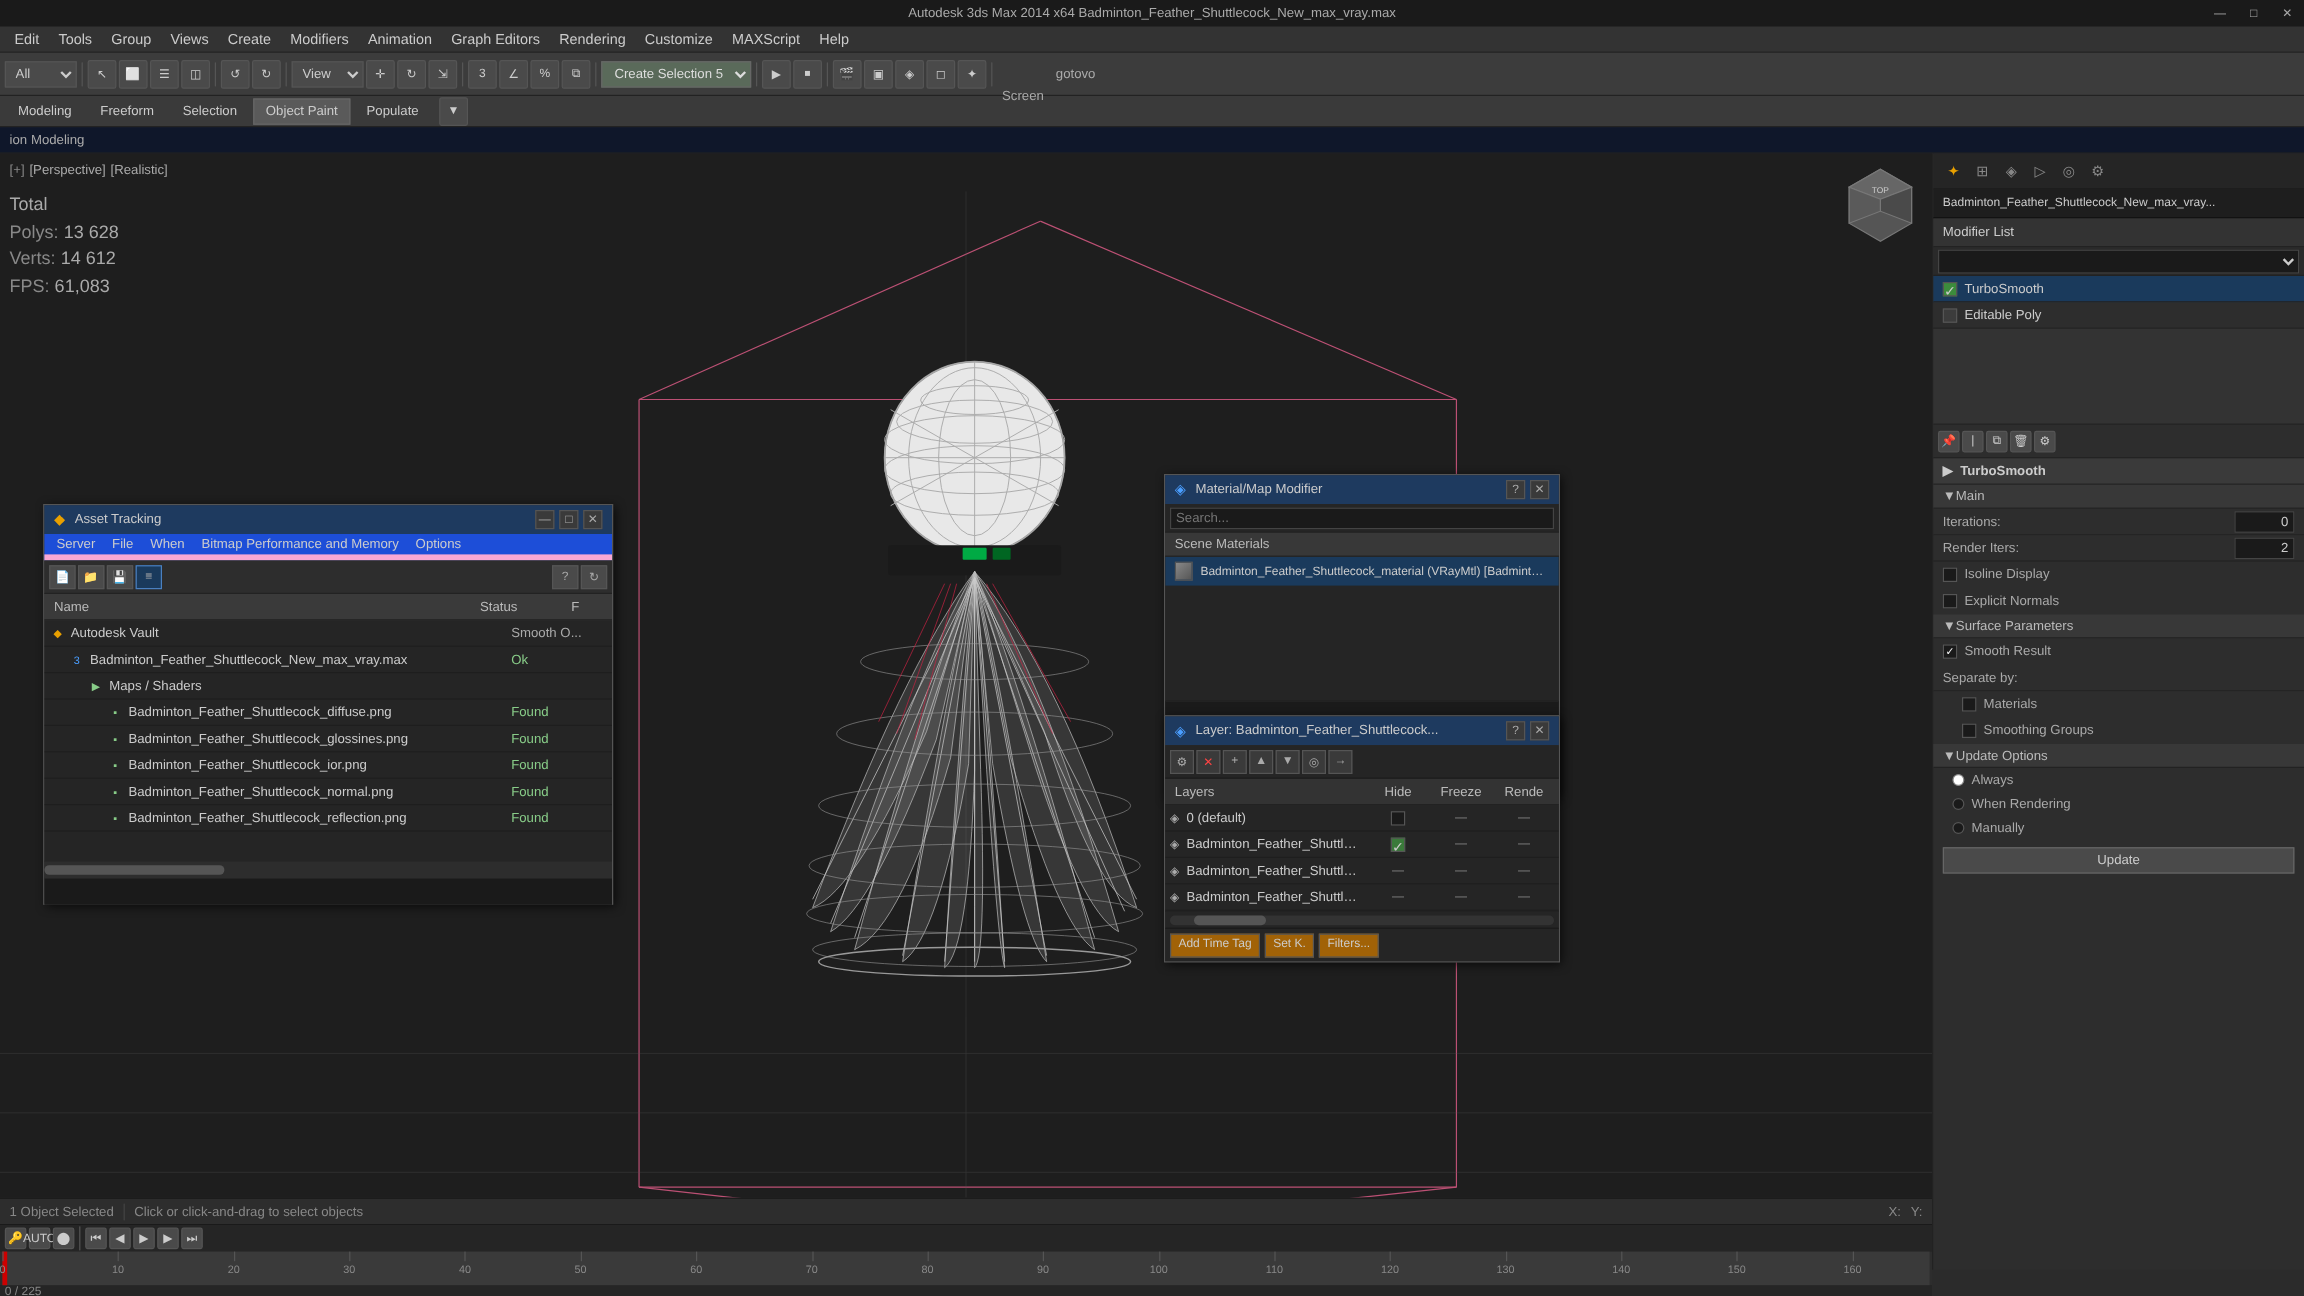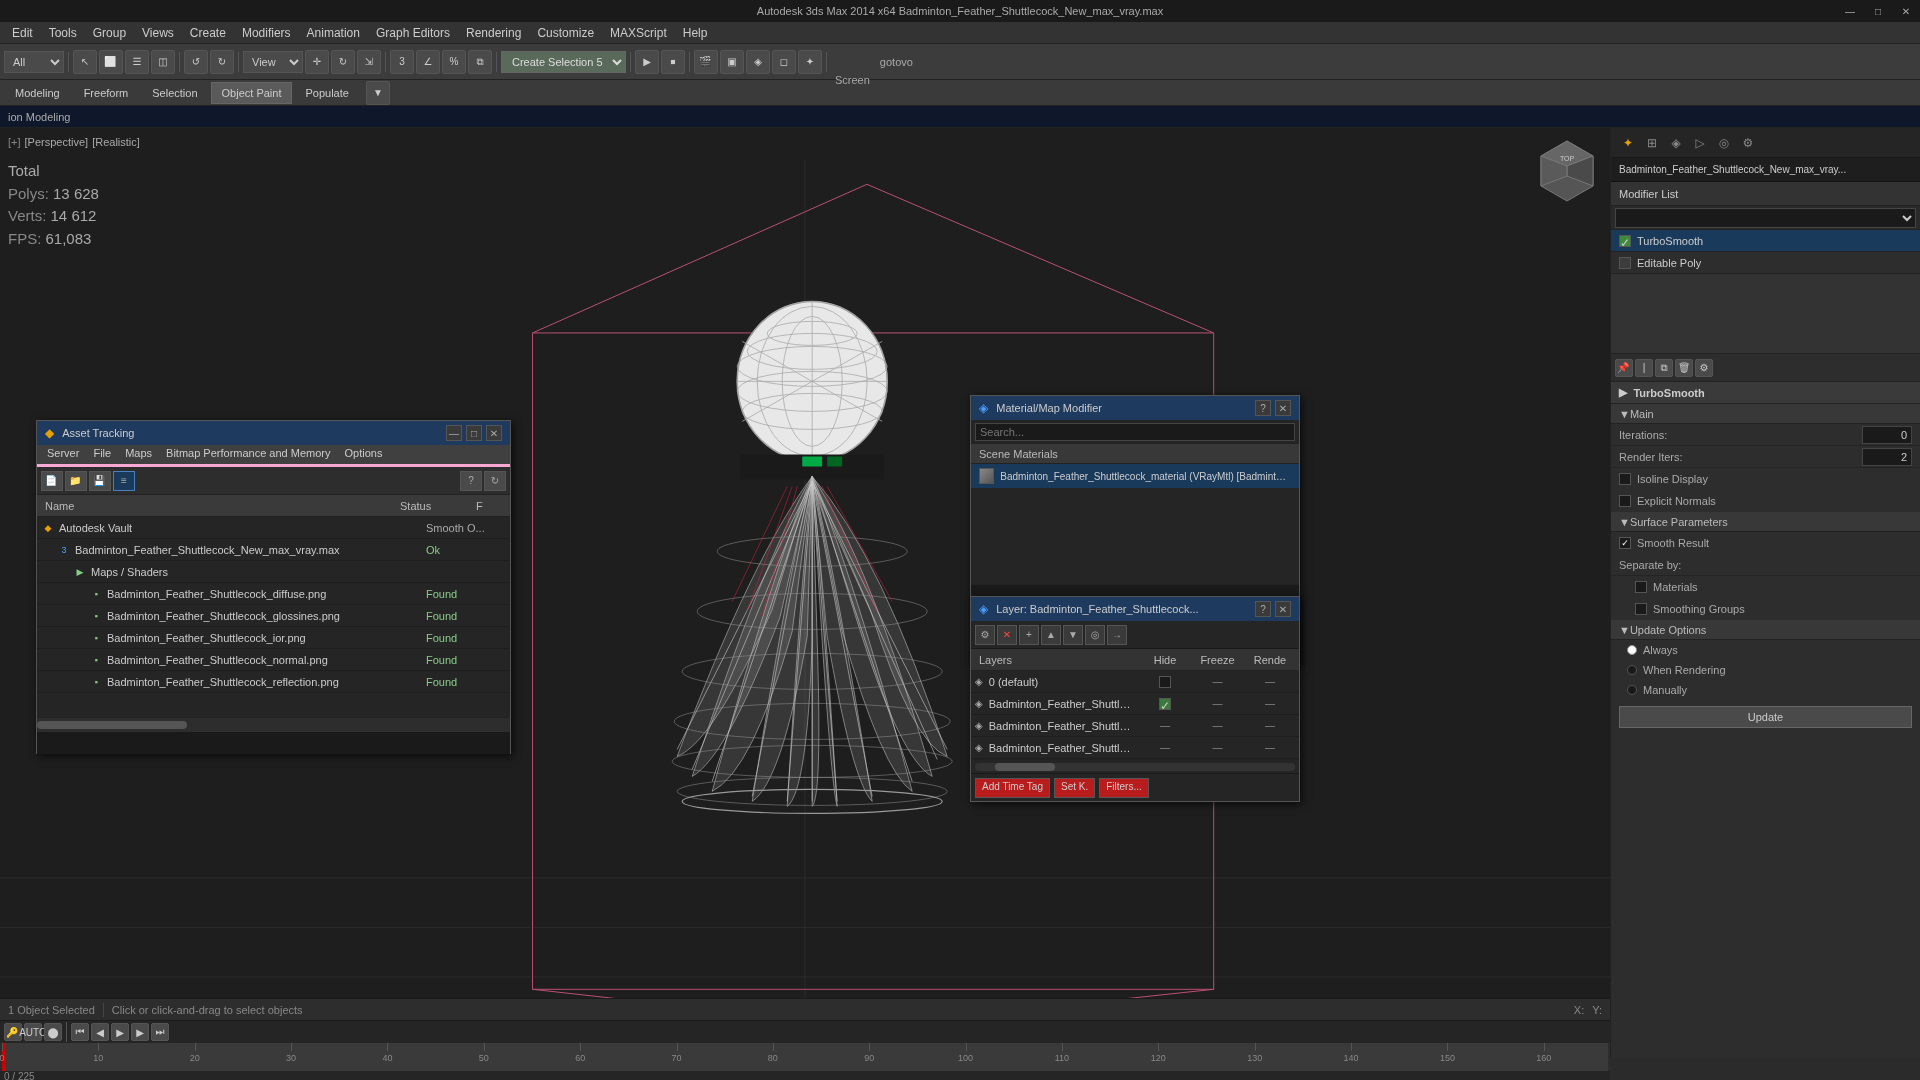--- a/index.html
+++ b/index.html
@@ -505,26 +505,26 @@
     }
 
     
     #asset-tracking {
       top: 420px;
       left: 36px;
       width: 475px;
     }
     #asset-menu-bar {
       height: 22px;
-      background: #404040;
-      display: flex;
-      align-items: flex-start;
+      background: #1d4ed8;
+      display: flex;
+      align-items: flex-end;
       padding: 0 4px;
       gap: 2px;
-      border-bottom: 3px solid #f9a8d4;
+      border-bottom: 5px solid #f9a8d4;
     }
     .ast-menu { padding: 2px 6px; color: #ccc; font-size: 11px; cursor: pointer; }
     #asset-toolbar {
       height: 28px;
       background: #2d2d2d;
       display: flex;
       align-items: center;
       padding: 0 4px;
       gap: 2px;
       border-bottom: 1px solid #222;
@@ -745,21 +745,21 @@
       background: #252525;
       display: flex;
       align-items: center;
       padding: 0 4px;
       border-top: 1px solid #1a1a1a;
       gap: 4px;
     }
     .layer-bottom-btn {
       padding: 2px 6px;
       height: 20px;
-      background: #b91c1c;
+      background: #a16207;
       border: 1px solid #555;
       color: #ccc;
       font-size: 10px;
       cursor: pointer;
     }
 
     
     #viewport-nav {
       position: absolute;
       top: 8px;
@@ -1114,21 +1114,21 @@
   <div class="fw-titlebar">
     <span style="color:#e8a000; margin-right:4px;">◆</span>
     <span class="fw-title">Asset Tracking</span>
     <div class="fw-btn">—</div>
     <div class="fw-btn">□</div>
     <div class="fw-btn fw-close">✕</div>
   </div>
   <div id="asset-menu-bar">
     <div class="ast-menu">Server</div>
     <div class="ast-menu">File</div>
-    <div class="ast-menu">Maps</div>
+    <div class="ast-menu">When</div>
     <div class="ast-menu">Bitmap Performance and Memory</div>
     <div class="ast-menu">Options</div>
   </div>
   <div id="asset-toolbar">
     <div class="ast-tb-btn">📄</div>
     <div class="ast-tb-btn">📁</div>
     <div class="ast-tb-btn">💾</div>
     <div class="ast-tb-btn active">≡</div>
     <div style="flex:1;"></div>
     <div class="ast-tb-btn">?</div>

